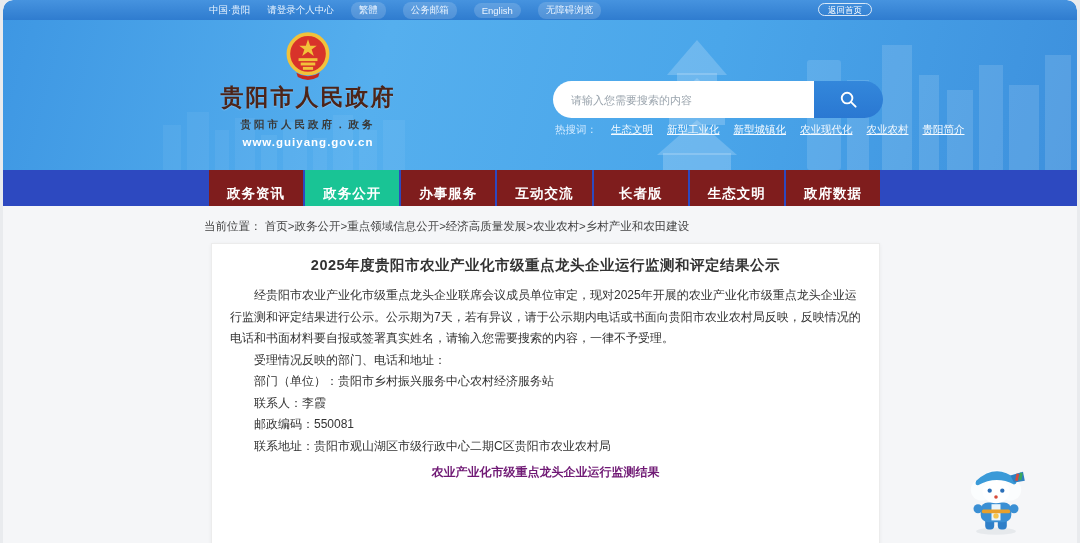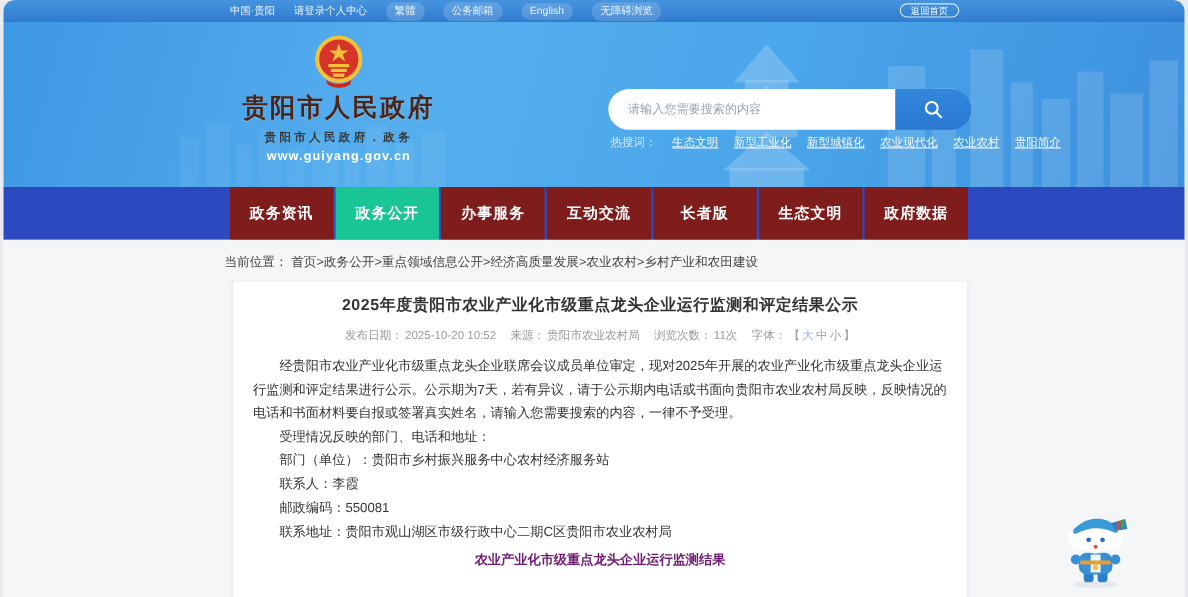--- a/index.html
+++ b/index.html
@@ -50,21 +50,21 @@
   
   .nav { position:absolute; left:0; top:170px; width:100%; height:48px; background:#2d49c0; }
   .nav-inner { position:absolute; left:206px; top:0; width:671px; height:48px;
                display:flex; gap:2px; }
   .nav-item { flex:1; background:#7f1d1d; color:#fff; font-size:13.5px; font-weight:bold;
               display:flex; align-items:center; justify-content:center;
               letter-spacing:1px; cursor:pointer; white-space:nowrap; }
   .nav-item.active { background:#19c495; }
 
   
-  .content { position:absolute; left:0; top:218px; width:100%; height:325px; background:#f5f6f8; }
+  .content { position:absolute; left:0; top:206px; width:100%; height:325px; background:#f5f6f8; }
   .breadcrumb { position:absolute; left:201px; top:13px; font-size:11.5px; color:#444;
                 white-space:nowrap; }
   .breadcrumb .bc-path { cursor:pointer; }
 
   .card { position:absolute; left:208px; top:37px; width:669px; height:520px;
           background:#fff; border:1px solid #ececec; box-shadow:0 1px 4px rgba(0,0,0,0.05);
           padding:12px 18px 0 18px; }
   .art-title { text-align:center; font-size:14.5px; font-weight:bold; color:#333;
                letter-spacing:0.5px; }
   .art-meta { margin-top:11px; text-align:center; font-size:10.5px; color:#999; }
@@ -181,26 +181,20 @@
 
   <div class="content">
     <div class="breadcrumb">
       <span>当前位置：</span>
       <span class="bc-path">首页&gt;政务公开&gt;重点领域信息公开&gt;经济高质量发展&gt;农业农村&gt;乡村产业和农田建设</span>
     </div>
 
     <div class="card">
       <div class="art-title">2025年度贵阳市农业产业化市级重点龙头企业运行监测和评定结果公示</div>
 
-      <div class="art-meta">
-        <span>发布日期：</span><span>2025-10-20 10:52</span><span class="meta-gap"></span>
-        <span>来源：</span><span>贵阳市农业农村局</span><span class="meta-gap"></span>
-        <span>浏览次数：</span><span>11次</span><span class="meta-gap"></span>
-        <span>字体：</span><span>【</span><span class="fs-large">大</span><span class="fs-mid">中</span><span class="fs-small">小</span><span>】</span>
-      </div>
 
       <div class="art-body">
         <p>经贵阳市农业产业化市级重点龙头企业联席会议成员单位审定，现对2025年开展的农业产业化市级重点龙头企业运行监测和评定结果进行公示。公示期为7天，若有异议，请于公示期内电话或书面向贵阳市农业农村局反映，反映情况的电话和书面材料要自报或签署真实姓名，请输入您需要搜索的内容，一律不予受理。</p>
         <p>受理情况反映的部门、电话和地址：</p>
         <p>部门（单位）：贵阳市乡村振兴服务中心农村经济服务站</p>
         <p>联系人：李霞</p>
         <p>邮政编码：550081</p>
         <p>联系地址：贵阳市观山湖区市级行政中心二期C区贵阳市农业农村局</p>
       </div>
 

